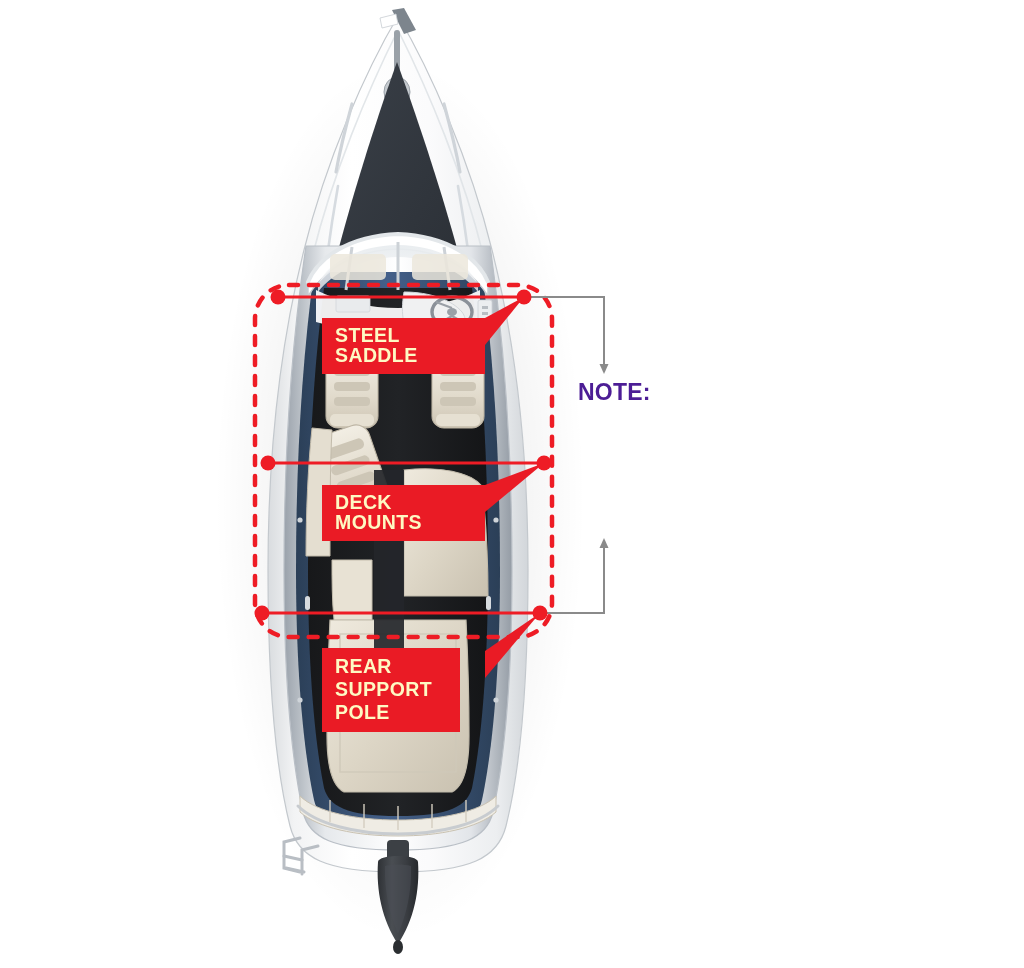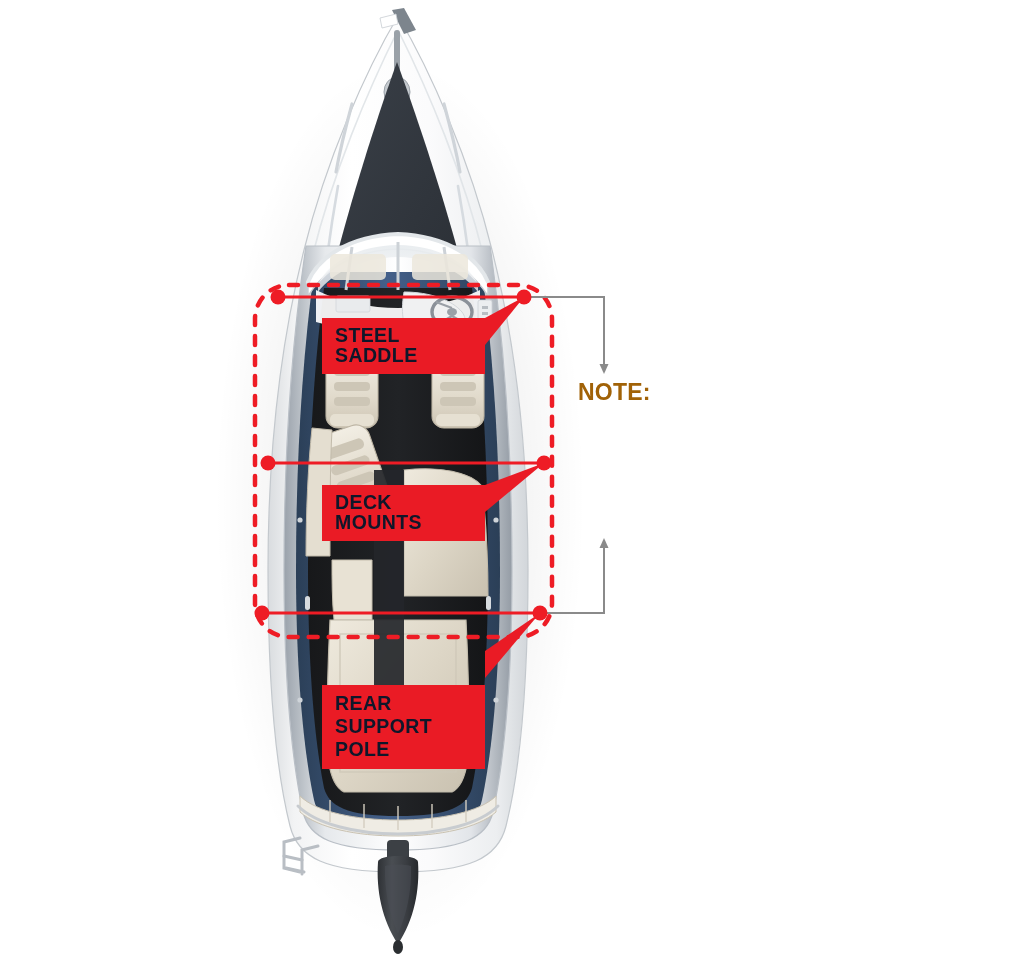--- a/index.html
+++ b/index.html
@@ -31,21 +31,21 @@
     top: 0;
     width: 1024px;
     height: 968px;
     pointer-events: none;
   }
 
   
   .callout {
     position: absolute;
     background: #ea1b25;
-    color: #0f172a;
+    color: #fef9c3;
     font-weight: bold;
     letter-spacing: 0.4px;
     line-height: 1.04;
     padding: 7px 13px 8px 13px;
     box-sizing: border-box;
     text-align: left;
     white-space: pre-line;
   }
   #callout-steel-saddle {
     left: 322px;
@@ -54,33 +54,33 @@
     font-size: 19.5px;
   }
   #callout-deck-mounts {
     left: 322px;
     top: 485px;
     width: 163px;
     font-size: 19.5px;
   }
   #callout-rear-support-pole {
     left: 322px;
-    top: 685px;
-    width: 163px;
+    top: 648px;
+    width: 138px;
     font-size: 19.5px;
     line-height: 1.18;
   }
 
   
   #note-block {
     position: absolute;
     left: 578px;
     top: 380px;
     width: 270px;
-    color: #a16207;
+    color: #4c1d95;
     font-size: 22.5px;
     line-height: 1.125;
   }
   #note-heading {
     font-weight: bold;
     font-size: 23px;
     letter-spacing: 0.2px;
   }
   #note-body {
     white-space: pre-line;

